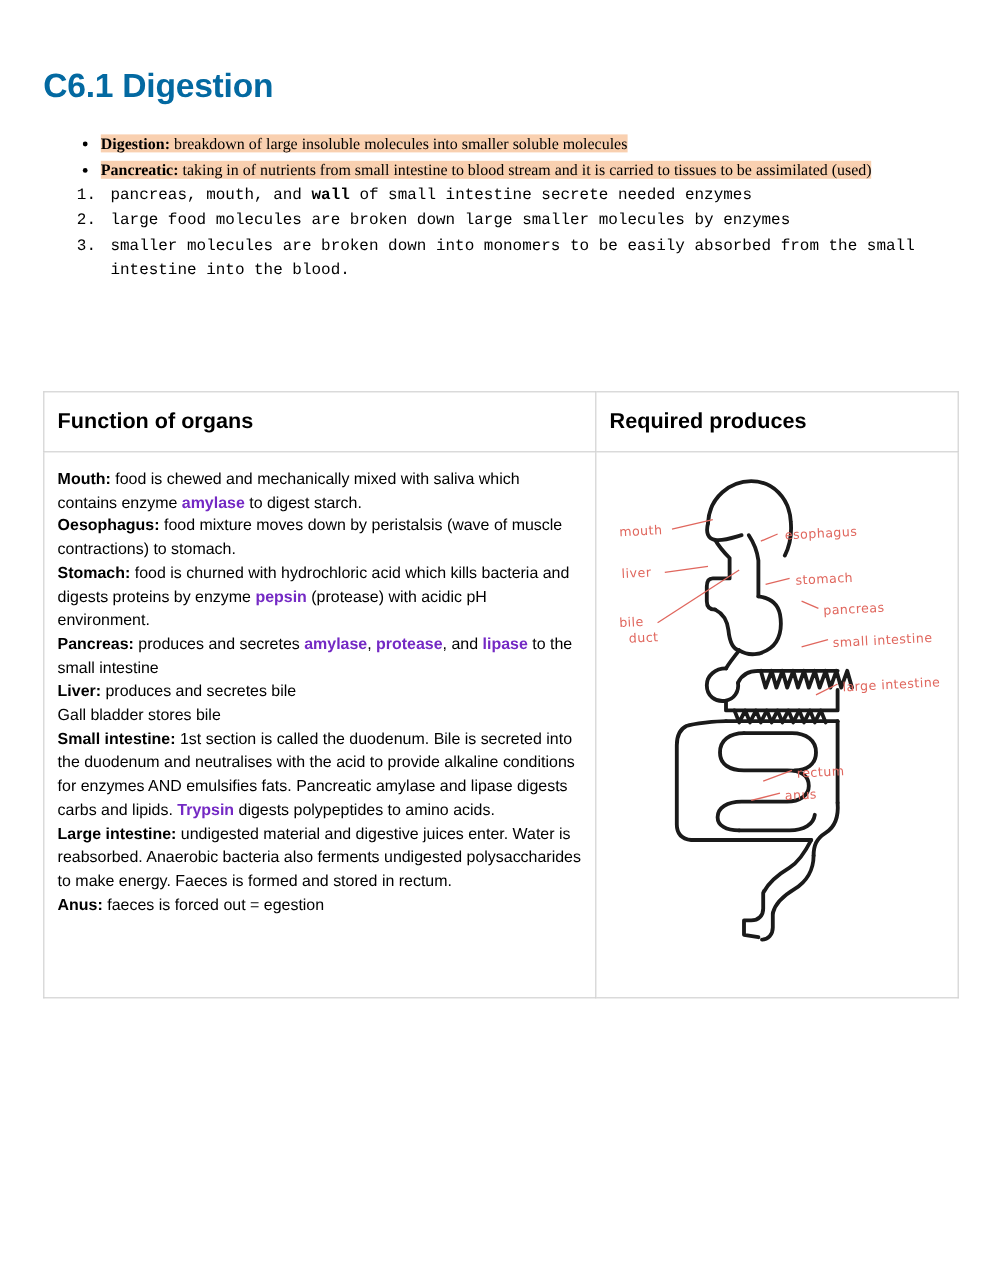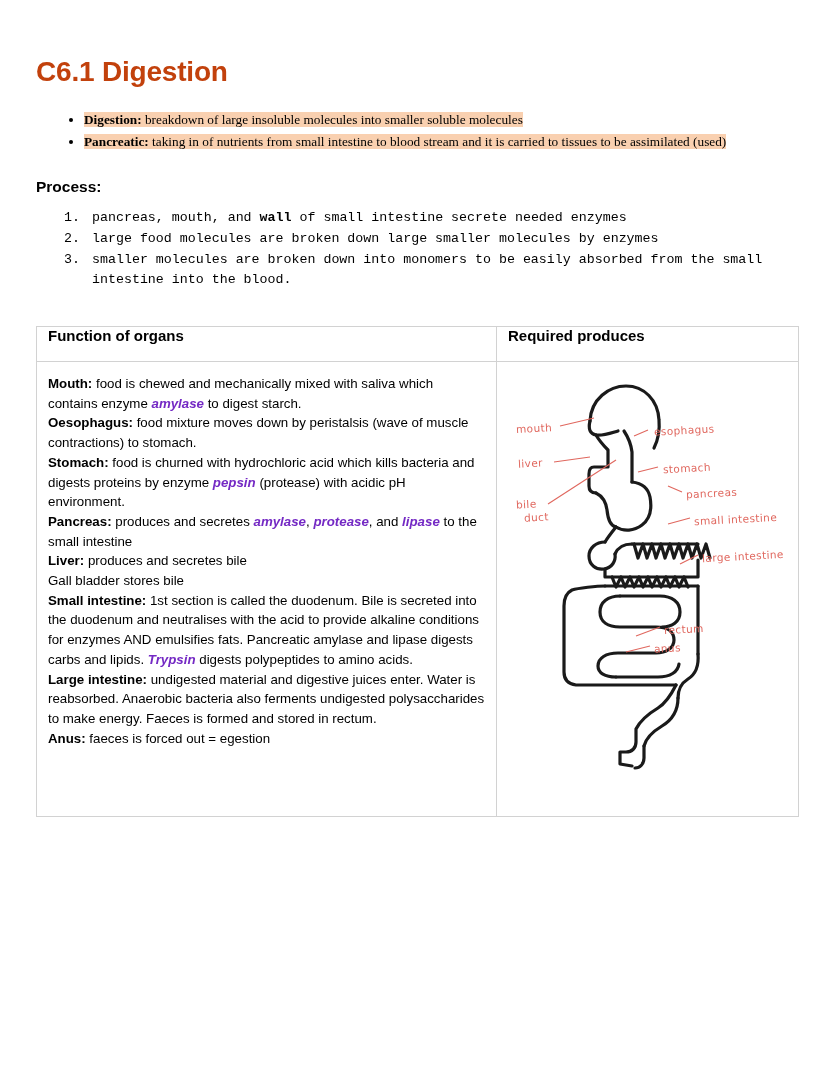--- a/index.html
+++ b/index.html
@@ -23,21 +23,21 @@
     padding: 56px 30px 0 36px;
   }
 
   
   .doc-title {
     font-size: 28px;
     font-weight: bold;
     letter-spacing: -0.2px;
     margin: 0 0 22px 0;
     line-height: 1.15;
-    color: #c2410c;
+    color: #0369a1;
   }
 
   
   .def-list {
     margin: 0 0 0 0;
     padding: 0 0 0 48px;
     list-style: disc;
     font-family: Liberation Serif, serif;
   }
   .def-list li {
@@ -83,36 +83,35 @@
     table-layout: fixed;
     background: #fff;
   }
   .organ-table th, .organ-table td {
     border: 1px solid #d2d2d2;
     vertical-align: top;
     text-align: left;
     padding: 12px 11px 12px 11px;
   }
   .organ-table th {
-    font-size: 15px;
+    font-size: 18px;
     font-weight: bold;
     height: 20px;
-    padding-top: 0;
+    padding-top: 14px;
     padding-bottom: 14px;
   }
   .col-fn  { width: 460px; }
   .col-dia { width: 302px; }
   .cell-body {
     font-size: 13.3px;
     line-height: 19.7px;
   }
   .enz {
     color: #7429c4;
     font-weight: bold;
-    font-style: italic;
   }
   .diagram-cell {
     padding: 0;
     position: relative;
     height: 430px;
   }
 
   
   .diagram-wrap {
     position: relative;
@@ -139,21 +138,20 @@
 
   <ul class="def-list">
     <li>
       <span class="hl"><span class="b">Digestion:</span><span> breakdown of large insoluble molecules into smaller soluble molecules</span></span>
     </li>
     <li>
       <span class="hl"><span class="b">Pancreatic:</span><span> taking in of nutrients from small intestine to blood stream and it is carried to tissues to be assimilated (used)</span></span>
     </li>
   </ul>
 
-  <div class="process-heading">Process:</div>
 
   <ol class="proc-list">
     <li><span>pancreas, mouth, and </span><span class="b">wall</span><span> of small intestine secrete needed enzymes</span></li>
     <li><span>large food molecules are broken down large smaller molecules by enzymes</span></li>
     <li><span>smaller molecules are broken down into monomers to be easily absorbed from the small intestine into the blood.</span></li>
   </ol>
 
   <table class="organ-table">
     <colgroup>
         <col class="col-fn">

